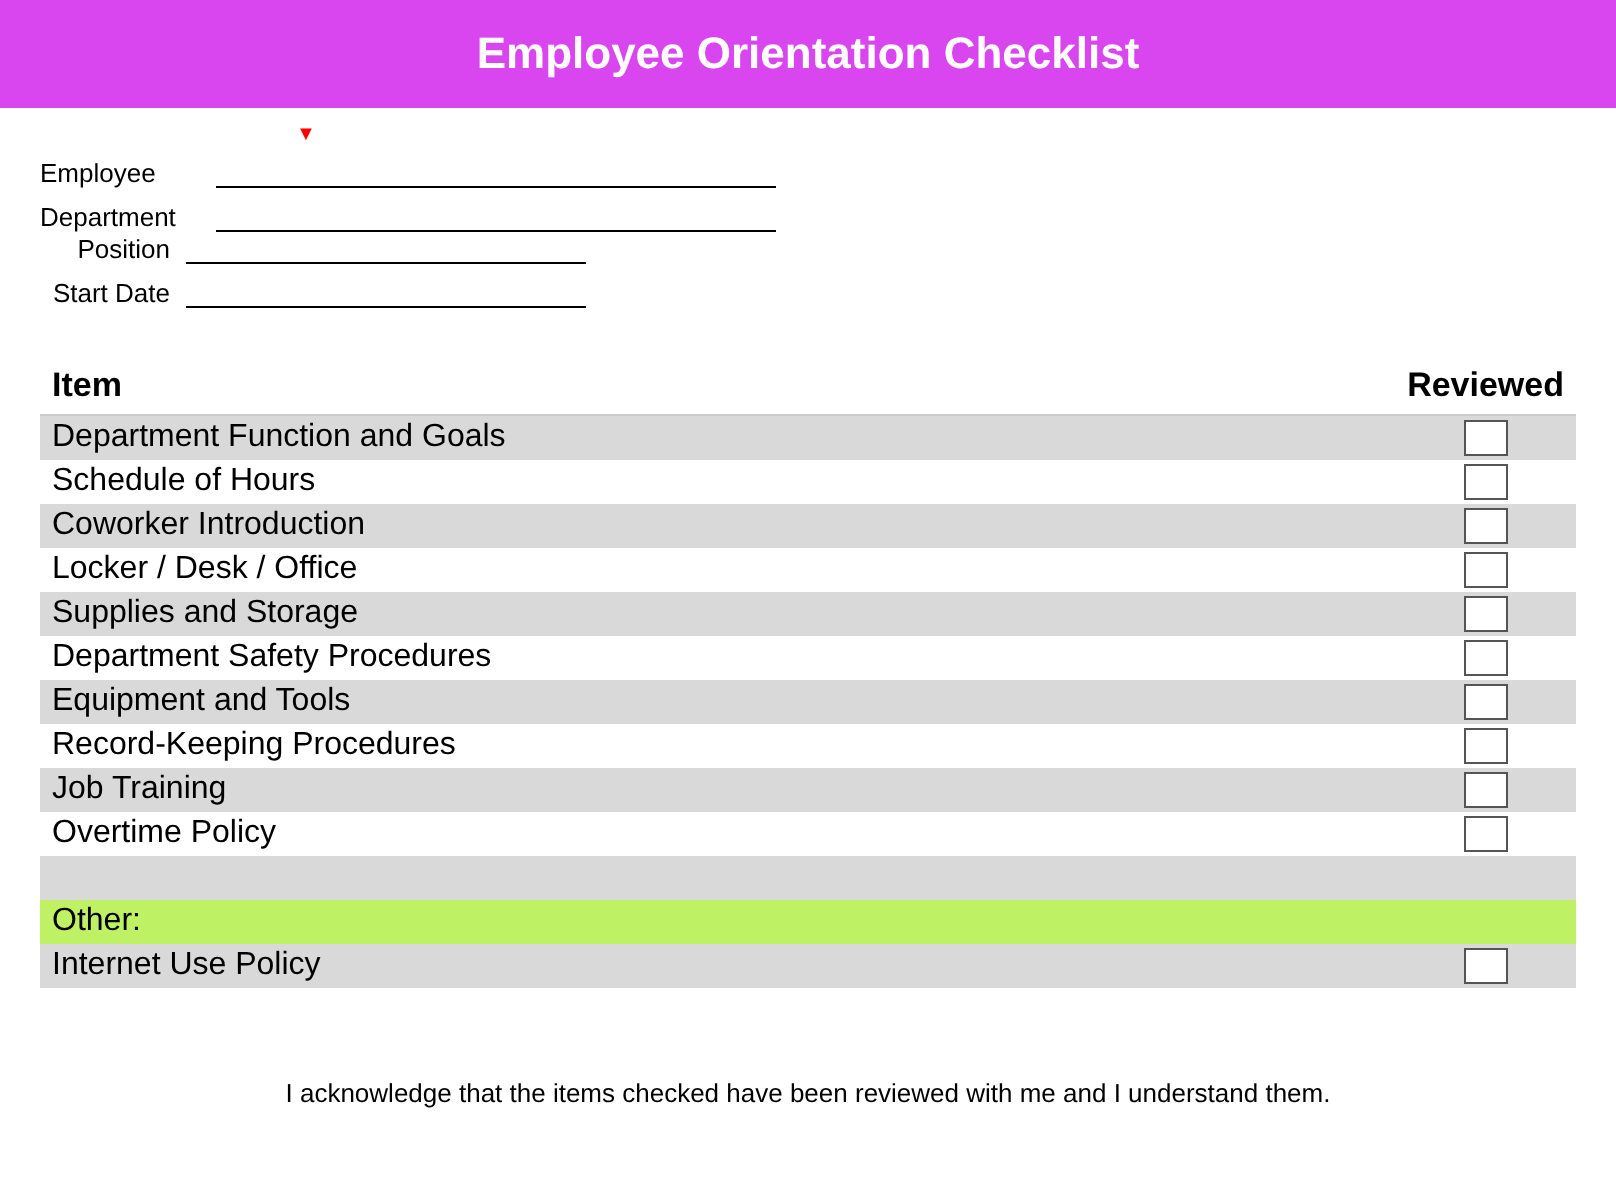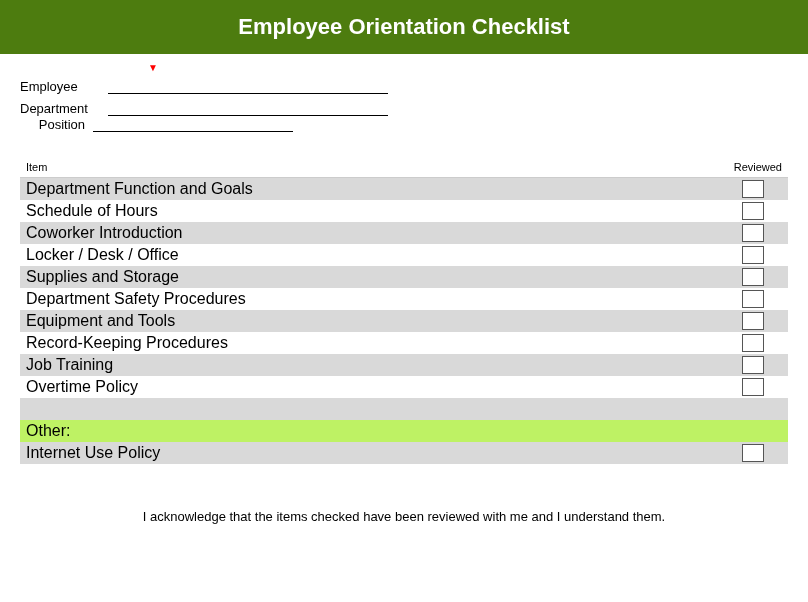--- a/index.html
+++ b/index.html
@@ -5,21 +5,21 @@
     * { box-sizing: border-box; margin: 0; padding: 0; }
     body {
       font-family: Arial, sans-serif;
       font-size: 13px;
       background: #fff;
       width: 808px;
       min-height: 602px;
       color: #000;
     }
     .header {
-      background-color: #4d7c0f;
+      background-color: #d946ef;
       color: #fff;
       text-align: center;
       padding: 14px 10px;
       font-size: 22px;
       font-weight: bold;
     }
     .form-section {
       padding: 10px 20px 5px 20px;
       position: relative;
     }
@@ -82,22 +82,22 @@
     .checklist-section {
       padding: 10px 20px 5px 20px;
       margin-top: 10px;
     }
     .checklist-table {
       width: 100%;
       border-collapse: collapse;
     }
     .checklist-table thead tr th {
       text-align: left;
-      font-weight: normal;
-      font-size: 11px;
+      font-weight: bold;
+      font-size: 17px;
       padding: 4px 6px;
       border-bottom: 1px solid #ccc;
     }
     .checklist-table thead tr th.reviewed-header {
       text-align: right;
       width: 70px;
     }
     .checklist-table tbody tr {
       height: 22px;
     }
@@ -154,20 +154,24 @@
         <input class="field-underline" type="text" value="" style="">
       </div>
       <div class="field-line">
         <span class="field-label">Department</span>
         <input class="field-underline" type="text" value="" style="">
       </div>
     </div>
     <div class="field-group right">
       <div class="field-line-right">
         <span class="field-label" style="width:65px;text-align:right;">Position</span>
+        <input class="field-underline-right" type="text" value="" style="">
+      </div>
+      <div class="field-line-right">
+        <span class="field-label" style="width:65px;text-align:right;">Start Date</span>
         <input class="field-underline-right" type="text" value="" style="">
       </div>
     </div>
   </div>
 </div>
 
 <div class="checklist-section">
   <table class="checklist-table">
     <thead>
       <tr>

